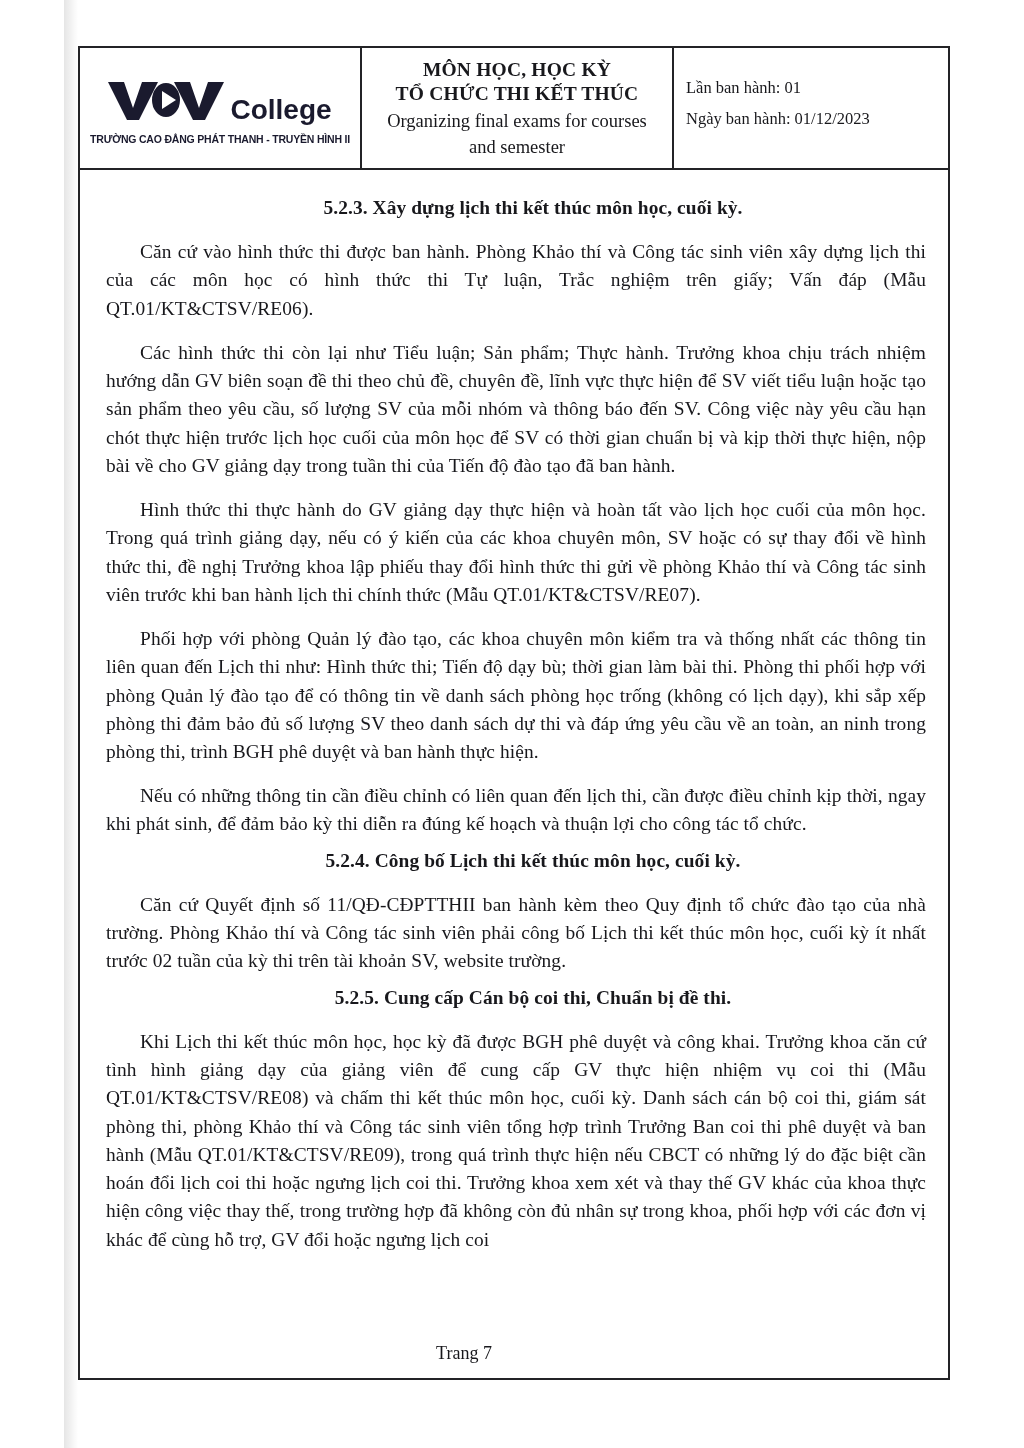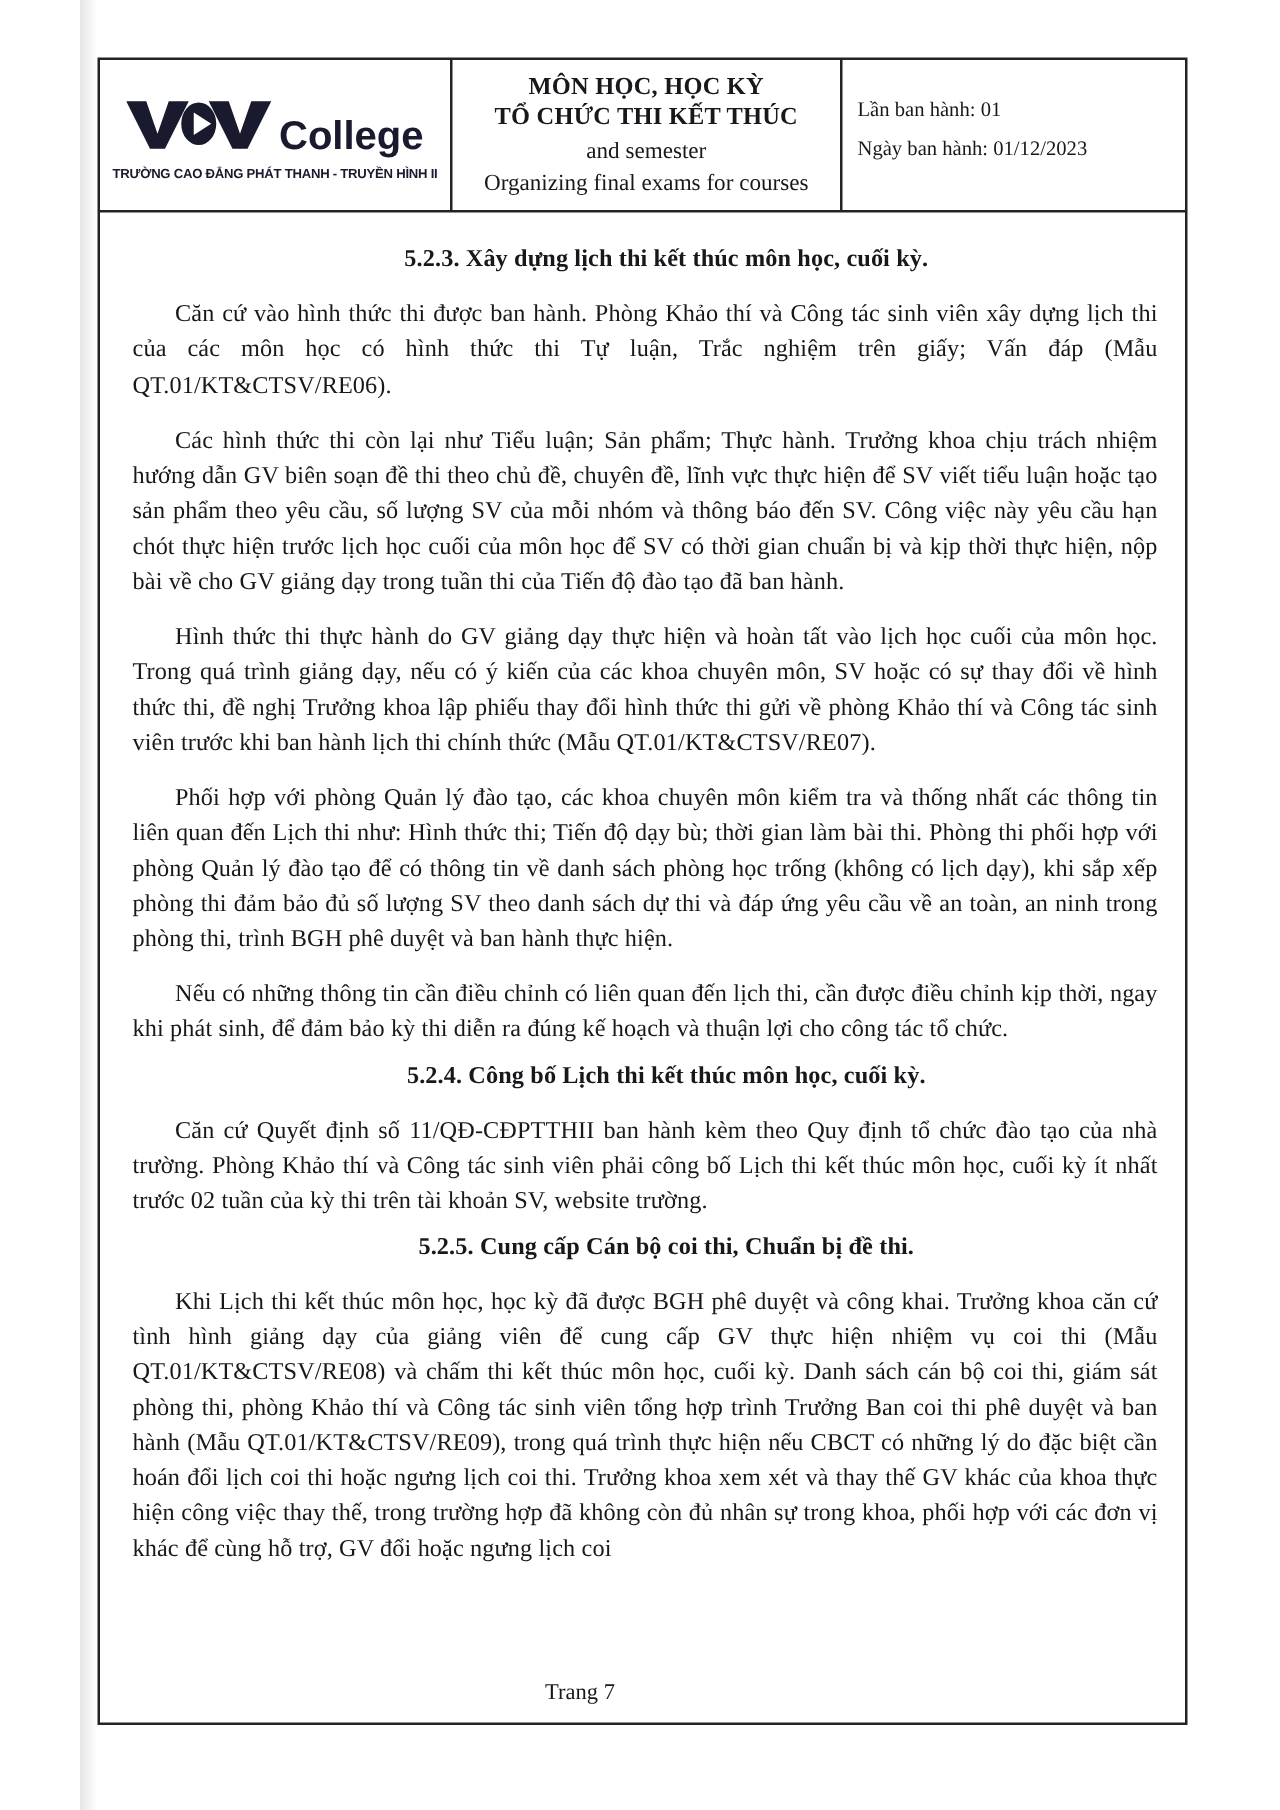--- a/index.html
+++ b/index.html
@@ -61,21 +61,21 @@
     display: flex;
     align-items: flex-end;
     gap: 4px;
   }
   .logo-mark {
     display: block;
   }
   .logo-word {
     font-family: "Liberation Sans", sans-serif;
     font-weight: bold;
-    font-size: 32px;
+    font-size: 28px;
     letter-spacing: 0px;
     color: #1a1a2e;
     line-height: 1;
     transform: translateY(-2px);
   }
   .logo-sub {
     margin-top: 7px;
     font-family: "Liberation Sans", sans-serif;
     font-size: 10.5px;
     font-weight: bold;
@@ -167,22 +167,22 @@
             </svg>
           </span>
           <span class="logo-word">College</span>
         </div>
         <div class="logo-sub">TRƯỜNG CAO ĐẲNG PHÁT THANH - TRUYỀN HÌNH II</div>
       </div>
 
       <div class="hdr-mid">
         <div class="vi">MÔN HỌC, HỌC KỲ</div>
         <div class="vi">TỔ CHỨC THI KẾT THÚC</div>
+        <div class="en">Organizing final exams for courses</div>
         <div class="en">and semester</div>
-        <div class="en">Organizing final exams for courses</div>
       </div>
 
       <div class="hdr-right">
         <div>Lần ban hành: 01</div>
         <div>Ngày ban hành: 01/12/2023</div>
       </div>
     </div>
 
     <div class="body">
       <p class="head">5.2.3. Xây dựng lịch thi kết thúc môn học, cuối kỳ.</p>

